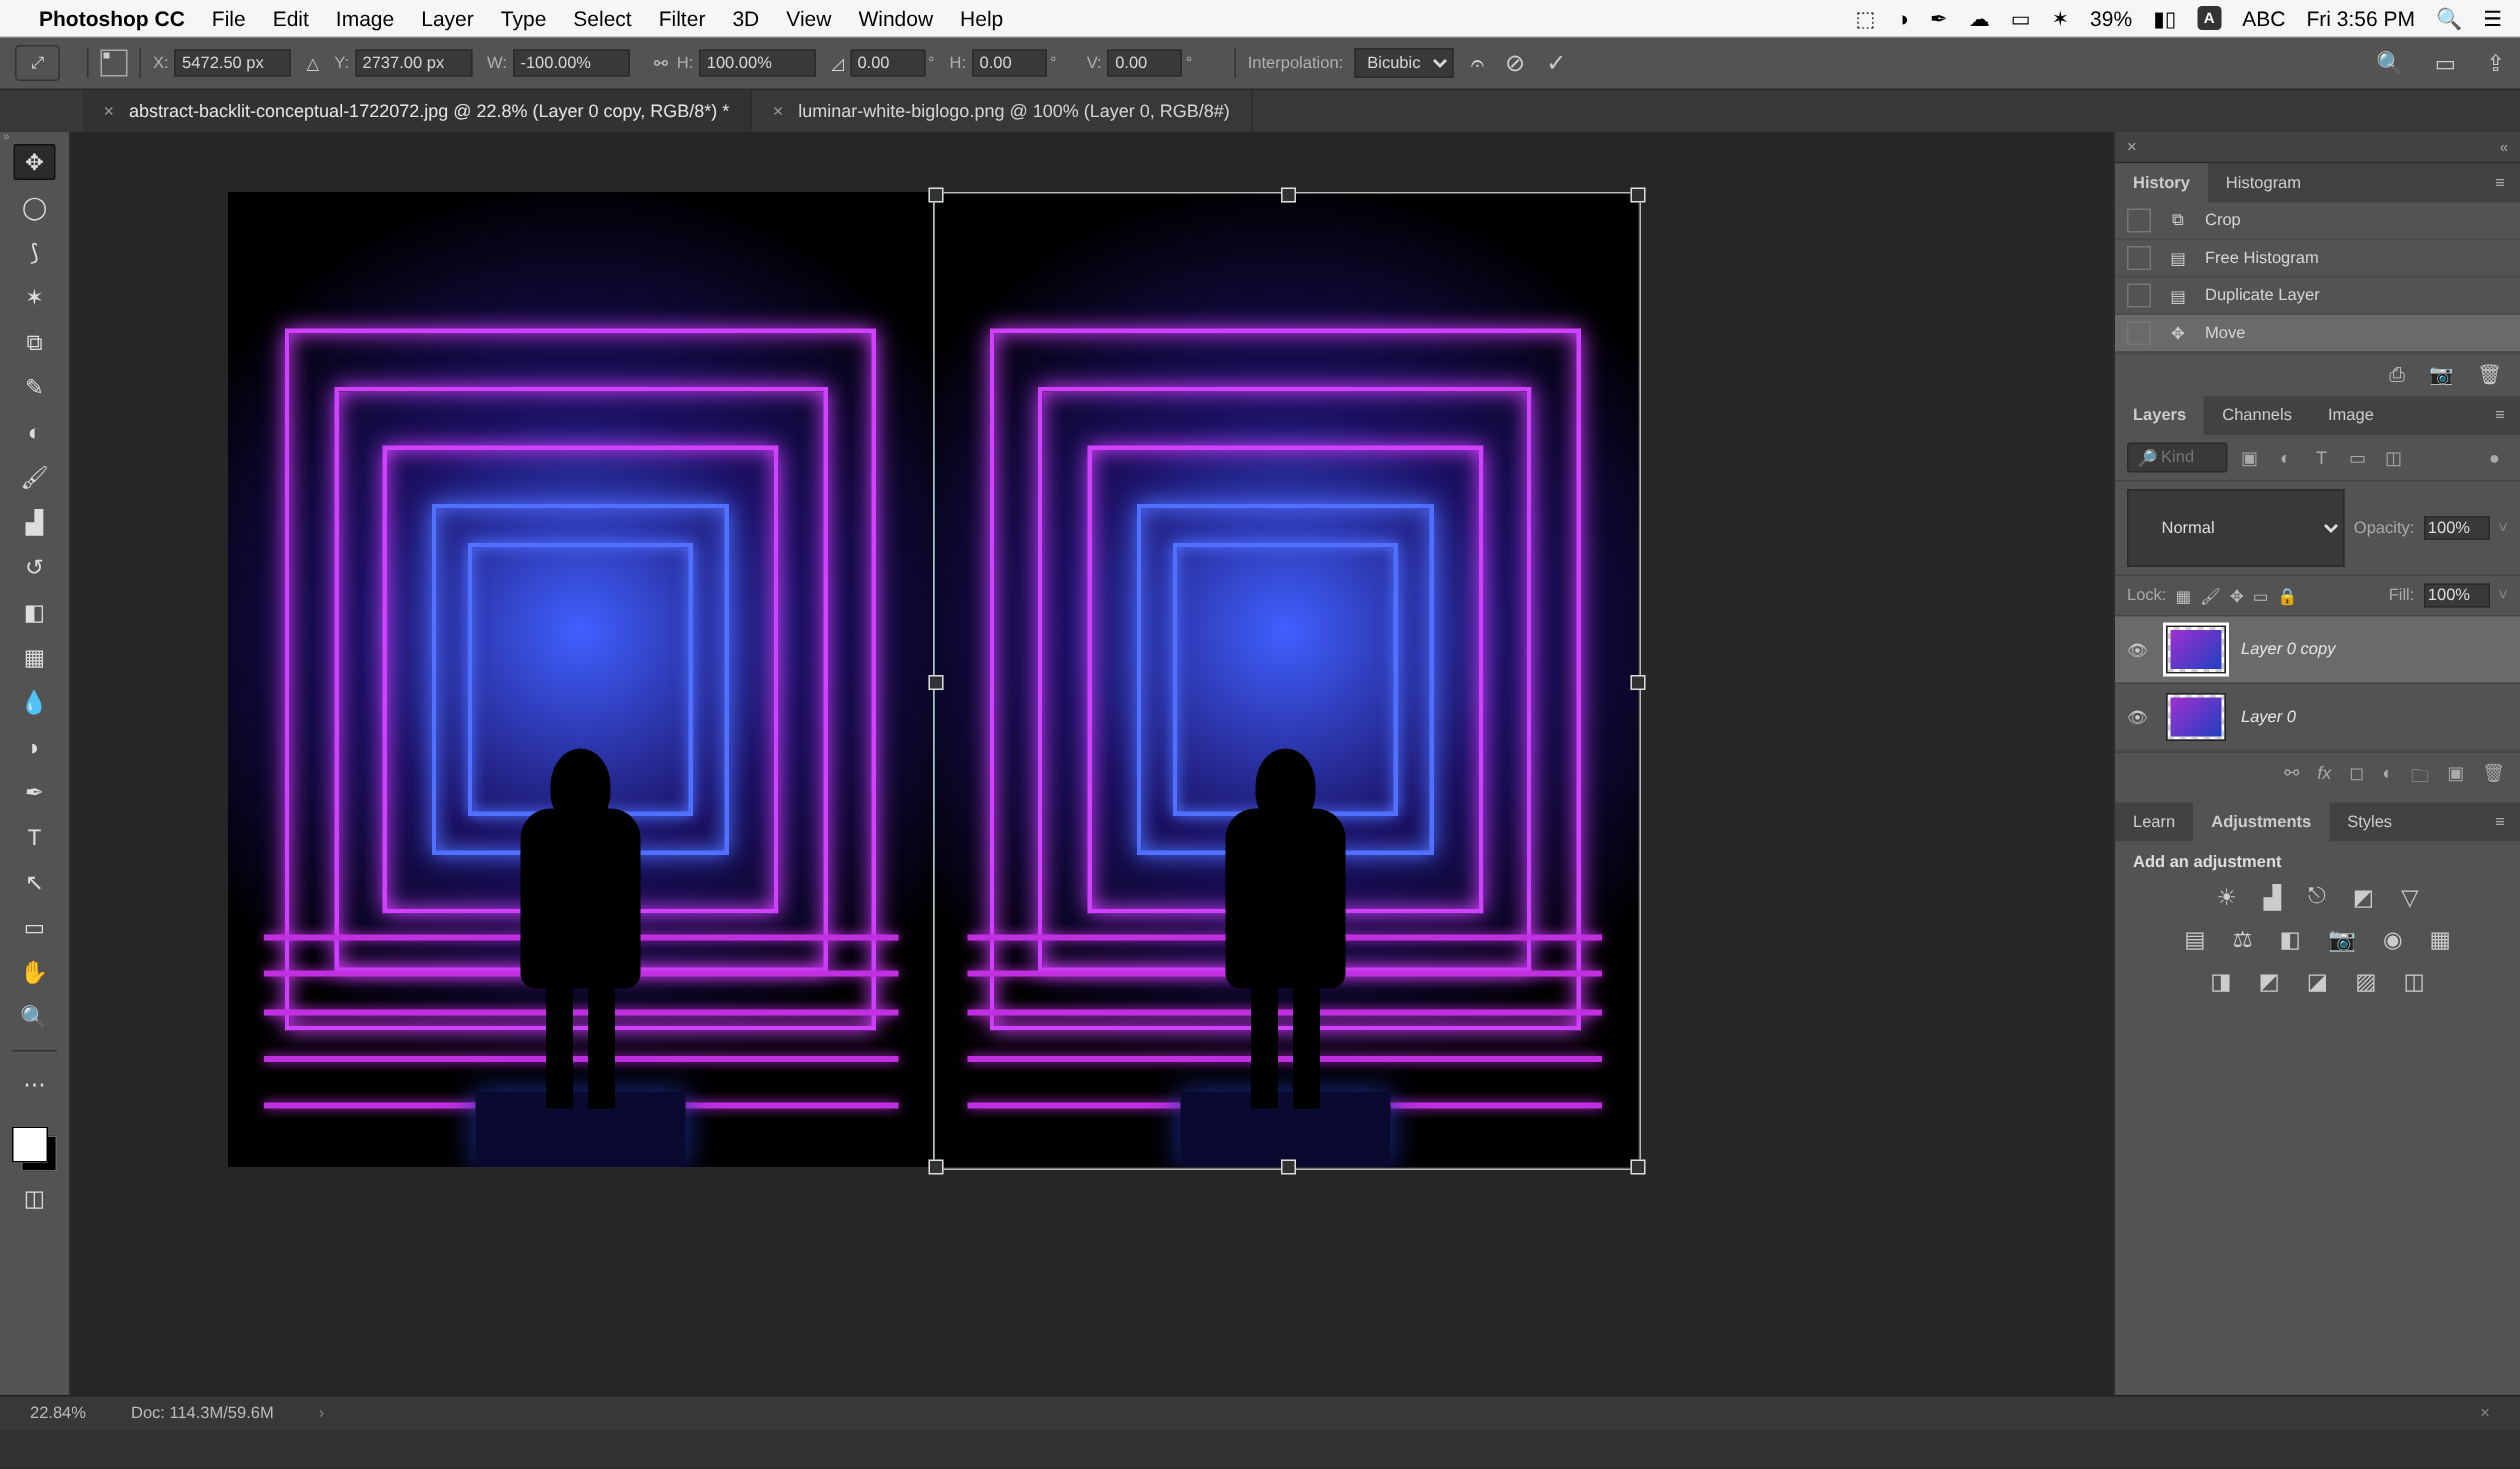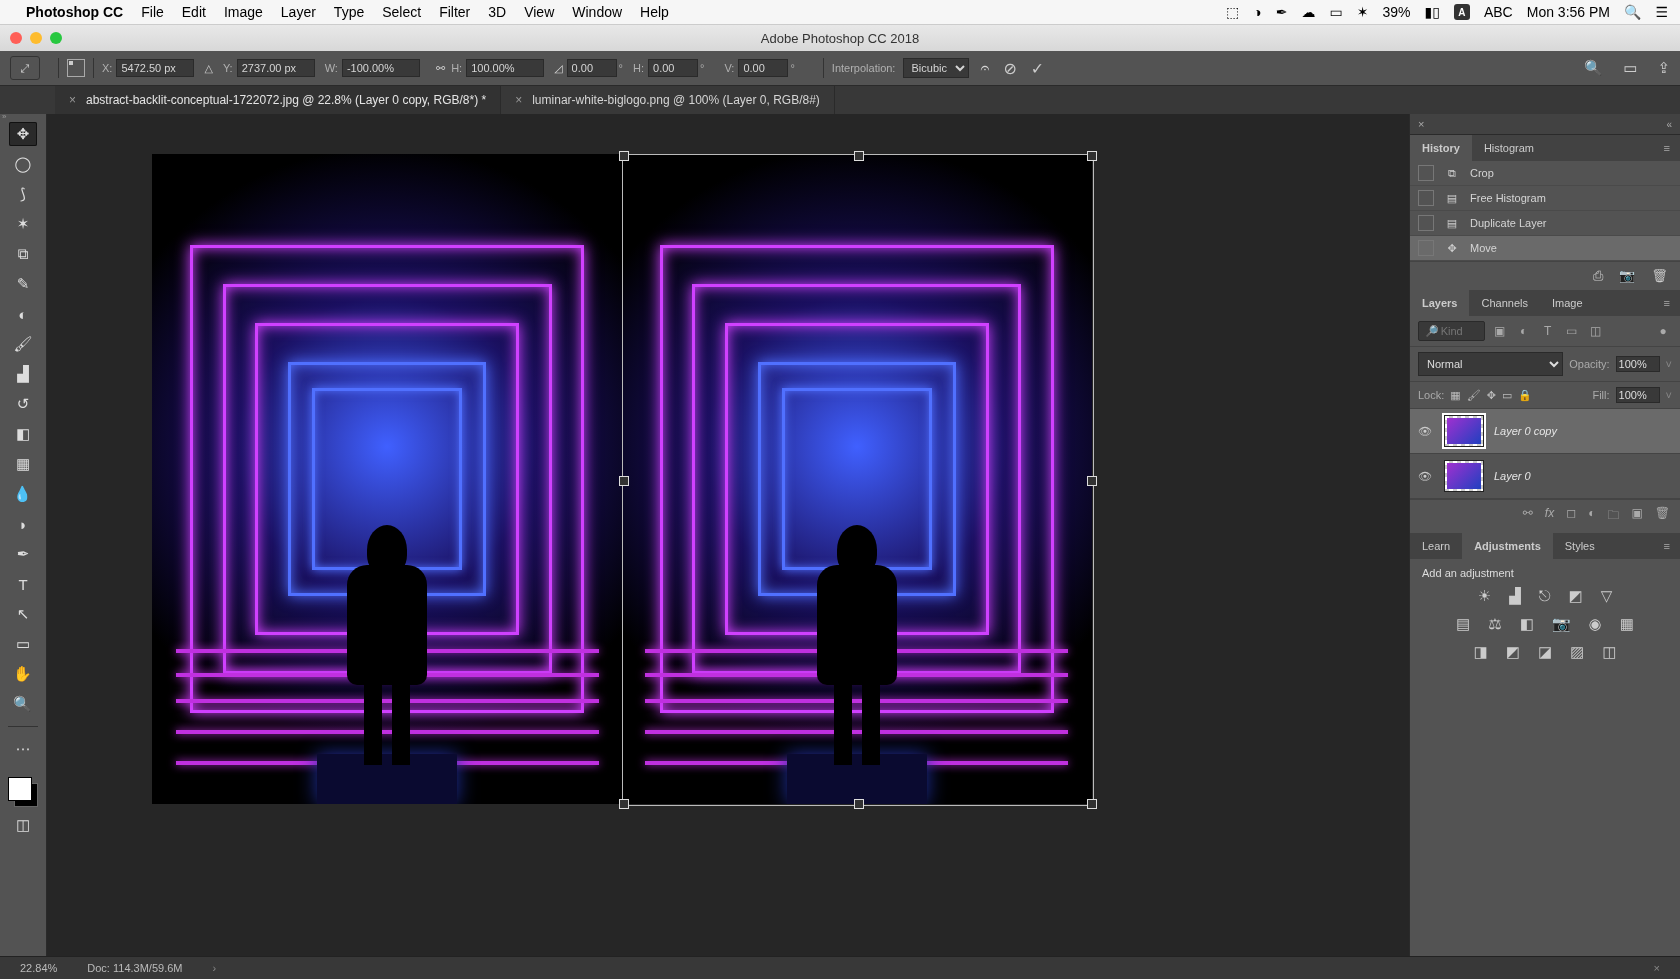--- a/index.html
+++ b/index.html
@@ -105,36 +105,36 @@
   .history-list .hitem.sel{background:#6a6a6a;}
   .history-list .hitem .chk{width:14px;height:14px;border:1px solid #777;}
   .history-list .hitem .icn{width:16px;text-align:center;color:#ccc;}
   .panel-footer{display:flex;justify-content:flex-end;gap:16px;padding:6px 12px;background:var(--ps-dark);border-top:1px solid #444;color:#ccc;font-size:13px;}
   
   .layers-controls{display:flex;align-items:center;padding:5px 8px;gap:6px;background:var(--ps-dark);border-bottom:1px solid #444;color:#bbb;}
   .layers-controls .search{flex:0 0 auto;display:flex;align-items:center;background:var(--ps-input-bg);border:1px solid #2a2a2a;padding:2px 6px;border-radius:2px;}
   .layers-controls .search input{background:transparent;border:none;width:35px;color:#ccc;font-size:11px;}
   .layers-controls .fi{width:18px;text-align:center;color:#aaa;font-size:12px;}
   .layers-row{display:flex;align-items:center;padding:5px 8px;gap:6px;background:var(--ps-dark);border-bottom:1px solid #444;color:#bbb;}
-  .layers-row select{background:var(--ps-input-bg);border:1px solid #2a2a2a;color:#ddd;flex:1;font-size:11px;padding:4px;}
+  .layers-row select{background:var(--ps-input-bg);border:1px solid #2a2a2a;color:#ddd;flex:1;font-size:11px;padding:18px;}
   .layers-row .lbl{color:#aaa;}
   .layers-row input[type=text]{background:var(--ps-input-bg);border:1px solid #2a2a2a;color:#ddd;width:38px;font-size:11px;padding:1px 2px;}
   .layers-row .dd::after{content:" ˅";color:#888;}
   .layer-list{background:var(--ps-dark);}
   .layer{display:flex;align-items:center;padding:6px 8px;gap:10px;border-bottom:1px solid #444;}
   .layer.sel{background:#6a6a6a;}
   .layer .eye{width:16px;color:#ccc;}
   .layer .thumb{width:38px;height:30px;background:linear-gradient(45deg,#ccc 25%,transparent 25%,transparent 75%,#ccc 75%),linear-gradient(45deg,#ccc 25%,#fff 25%,#fff 75%,#ccc 75%);background-size:8px 8px;background-position:0 0,4px 4px;border:1px solid #222;position:relative;}
   .layer .thumb::after{content:"";position:absolute;inset:2px;background:linear-gradient(135deg,#a030d0,#2040c0);}
   .layer.sel .thumb{outline:2px solid #fff;}
   .layer .name{color:#e5e5e5;font-style:italic;}
   .layers-bottom{display:flex;justify-content:flex-end;gap:12px;padding:6px 10px;background:var(--ps-dark);border-top:1px solid #444;color:#aaa;font-size:12px;}
   
   .adj-body{background:var(--ps-dark);padding:8px 12px 14px;}
-  .adj-body .title{color:#ddd;margin-bottom:8px;}
+  .adj-body .title{color:#ddd;margin-bottom:8px;font-weight:bold;}
   .adj-row{display:flex;gap:18px;margin-bottom:10px;color:#ccc;font-size:15px;justify-content:center;}
   
   .status-bar{height:22px;background:var(--ps-darkest);display:flex;align-items:center;padding:0 20px;color:#bbb;font-size:11px;gap:30px;border-top:1px solid #222;}
   .status-bar .arrow{color:#888;}
 </style>
 </head>
 <body>
 
 <div class="mac-menu">
   <span class="apple"></span>
@@ -154,36 +154,28 @@
     <span class="ico">⬚</span>
     <span class="ico">◑</span>
     <span class="ico">✒</span>
     <span class="ico">☁</span>
     <span class="ico">▭</span>
     <span class="ico">✶</span>
     <span>39%</span>
     <span class="ico">▮▯</span>
     <span class="kbd-box">A</span>
     <span>ABC</span>
-    <span>Mon 3:56 PM</span>
+    <span>Fri 3:56 PM</span>
     <span class="ico">🔍</span>
     <span class="ico">☰</span>
   </div>
 </div>
 
 <div class="ps-window">
 
-  <div class="ps-titlebar">
-    <div class="traffic">
-      <span class="red"></span>
-      <span class="yellow"></span>
-      <span class="green"></span>
-    </div>
-    <span class="title">Adobe Photoshop CC 2018</span>
-  </div>
 
   <div class="options-bar">
     <div class="tool-icon">⤢</div>
     <div class="sep"></div>
     <span class="reficon"></span>
     <div class="sep"></div>
     <div class="field">
         <label>X:</label>
         <input type="text" value="5472.50 px" style="">
       </div>

